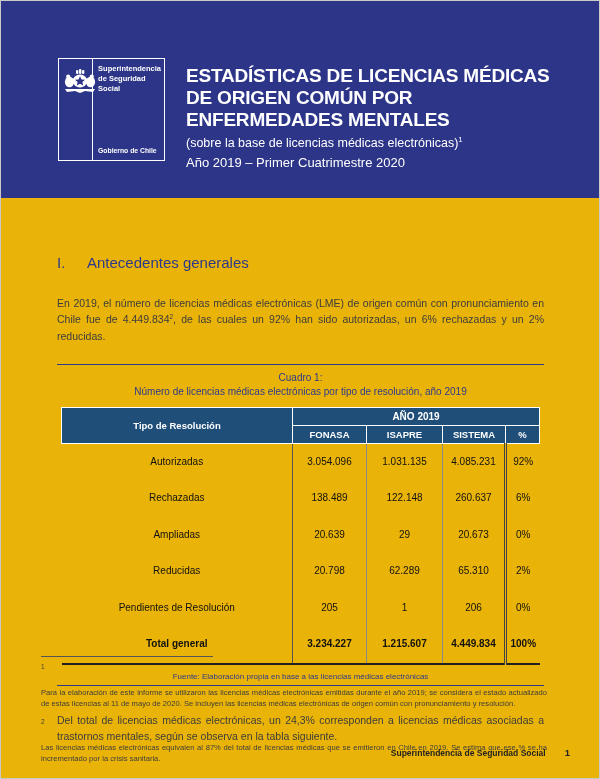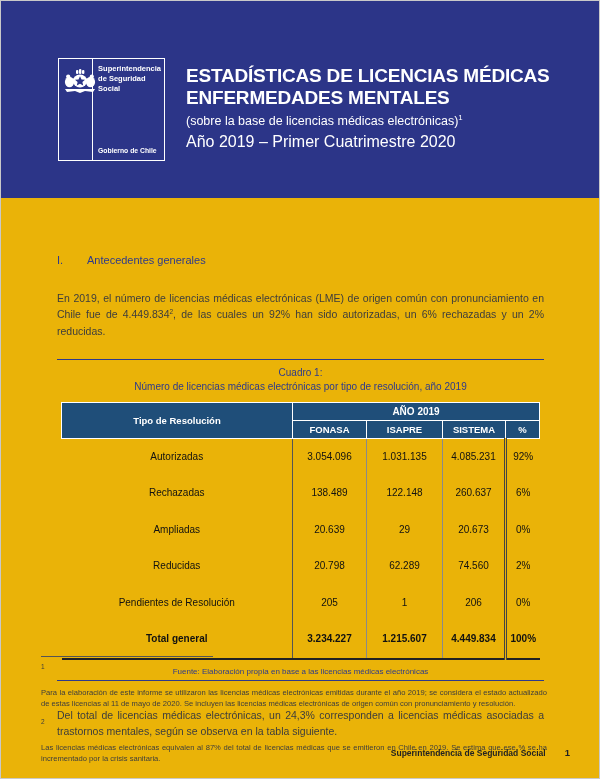--- a/index.html
+++ b/index.html
@@ -18,25 +18,25 @@
   .logo-emblem { position:absolute; left:4px; top:9px; }
   .logo-right {
     flex:1; border-left:1px solid #ffffff; position:relative;
     padding:5px 3px 5px 5px;
   }
   .org-name { color:#fff; font-size:7.5px; font-weight:bold; line-height:1.3; }
   .gov-name { position:absolute; left:5px; bottom:6px; color:#fff; font-size:6.8px; font-weight:bold; }
   .title-block { position:absolute; left:185px; top:64px; color:#ffffff; }
   .title-line { font-size:19px; font-weight:600; line-height:22px; letter-spacing:-0.2px; }
   .subtitle { font-size:12.5px; font-weight:400; margin-top:5px; line-height:15px; }
-  .period { font-size:16px; font-weight:500; margin-top:4px; }
+  .period { font-size:13px; font-weight:500; margin-top:4px; }
   sup.ref { vertical-align:super; font-size:62%; line-height:0; }
   
   .content { padding:0 55px 0 56px; }
-  .section-heading { margin-top:56px; color:#2d3a8c; font-size:11px; font-weight:500; }
+  .section-heading { margin-top:56px; color:#2d3a8c; font-size:15px; font-weight:500; }
   .section-heading .numeral { display:inline-block; width:30px; }
   .para { margin-top:24px; font-size:10.5px; color:#3d3d3d; line-height:1.55; text-align:justify; }
   .rule-blue { margin-top:20px; border-top:1.5px solid #2d3a8c; }
   .caption { margin-top:6px; text-align:center; color:#2d3a8c; font-size:10px; line-height:14px; }
   
   table.data { margin:8px auto 0 auto; border-collapse:collapse; width:478px; table-layout:fixed; }
   table.data th {
     background:#1f4e79; color:#ffffff; font-weight:bold; font-size:9.5px;
     padding:3px 2px; border:1px solid #ffffff; text-align:center;
   }
@@ -99,20 +99,21 @@
           <div>Superintendencia</div>
           <div>de Seguridad</div>
           <div>Social</div>
         </div>
         <div class="gov-name">Gobierno de Chile</div>
       </div>
     </div>
 
     <div class="title-block">
       <div class="title-line">ESTADÍSTICAS DE LICENCIAS MÉDICAS</div>
+      <div class="title-line">DE ORIGEN COMÚN POR</div>
       <div class="title-line">ENFERMEDADES MENTALES</div>
       <div class="subtitle"><span>(sobre la base de licencias médicas electrónicas)</span><sup class="ref">1</sup></div>
       <div class="period">Año 2019 – Primer Cuatrimestre 2020</div>
     </div>
   </div>
 
   <div class="content">
 
     <div class="section-heading">
       <span class="numeral">I.</span><span>Antecedentes generales</span>
@@ -166,21 +167,21 @@
           <td class="b-right-dark">Ampliadas</td>
           <td class="b-right-thin">20.639</td>
           <td class="b-right-thin">29</td>
           <td class="b-right-double">20.673</td>
           <td>0%</td>
         </tr>
         <tr>
           <td class="b-right-dark">Reducidas</td>
           <td class="b-right-thin">20.798</td>
           <td class="b-right-thin">62.289</td>
-          <td class="b-right-double">74.560</td>
+          <td class="b-right-double">65.310</td>
           <td>2%</td>
         </tr>
         <tr>
           <td class="b-right-dark">Pendientes de Resolución</td>
           <td class="b-right-thin">205</td>
           <td class="b-right-thin">1</td>
           <td class="b-right-double">206</td>
           <td>0%</td>
         </tr>
         <tr class="total">

